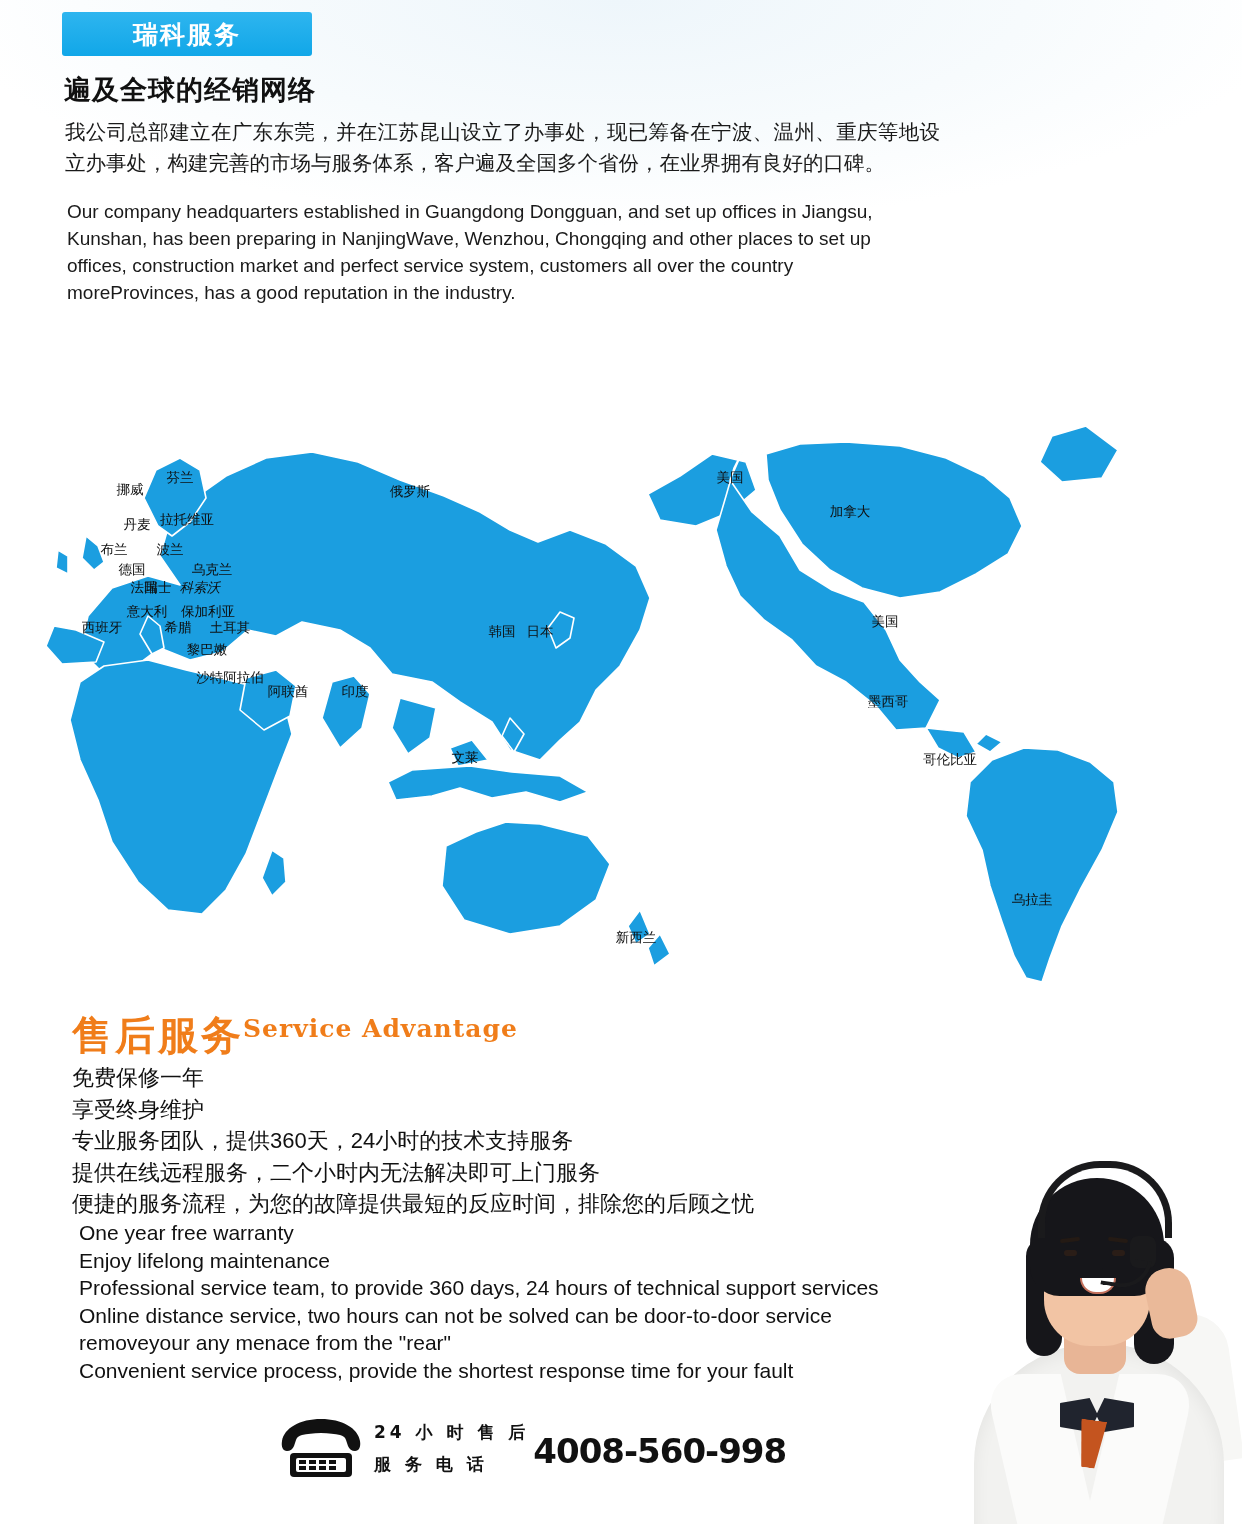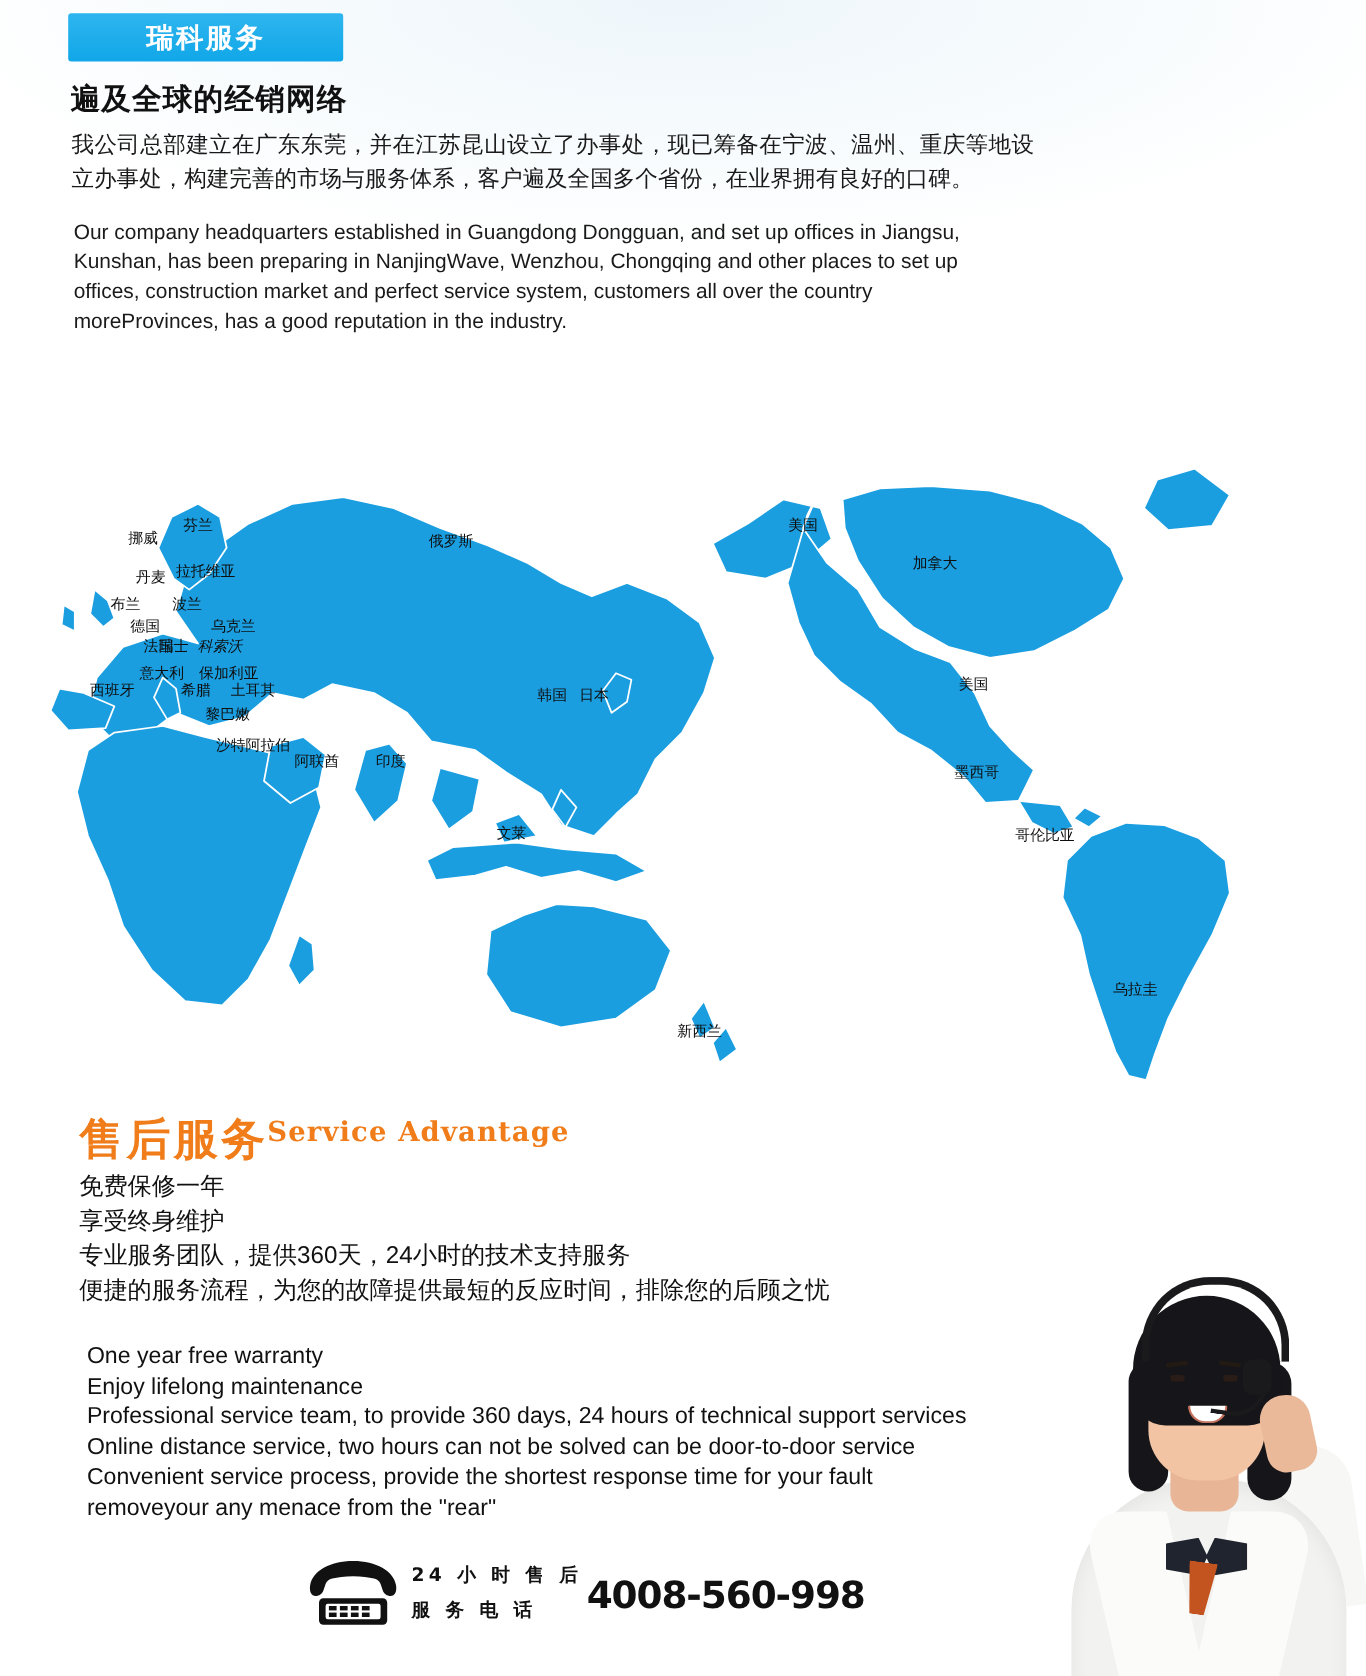--- a/index.html
+++ b/index.html
@@ -278,29 +278,30 @@
       </div>
   </div>
 
   <div class="sa-cn">售后服务</div>
   <div class="sa-en">Service  Advantage</div>
 
   <div class="list-cn" id="service-list-cn">
       <div>免费保修一年</div>
       <div>享受终身维护</div>
       <div>专业服务团队，提供360天，24小时的技术支持服务</div>
+      <div>提供在线远程服务，二个小时内无法解决即可上门服务</div>
       <div>便捷的服务流程，为您的故障提供最短的反应时间，排除您的后顾之忧</div>
     </div>
   <div class="list-en" id="service-list-en">
       <div>One year free warranty</div>
       <div>Enjoy lifelong maintenance</div>
       <div>Professional service team, to provide 360 days, 24 hours of technical support services</div>
       <div>Online distance service, two hours can not be solved can be door-to-door service</div>
+      <div>removeyour any menace from the "rear"</div>
       <div>Convenient service process, provide the shortest response time for your fault</div>
-      <div>removeyour any menace from the "rear"</div>
     </div>
 
   <div class="hotline">
     <svg class="phone-icon" viewBox="0 0 86 66">
       <path d="M43 4C22 4 6 13 4 26c-1 6 1 10 5 10 3 0 6-2 7-5l2-6c1-3 3-4 6-5 5-1 11-2 19-2s14 1 19 2c3 1 5 2 6 5l2 6c1 3 4 5 7 5 4 0 6-4 5-10C80 13 64 4 43 4Z" fill="#111"></path>
       <rect x="12" y="38" width="62" height="24" rx="4" fill="#111"></rect>
       <rect x="18" y="43" width="50" height="14" rx="2" fill="#fff"></rect>
       <g fill="#111">
         <rect x="21" y="45" width="7" height="4"></rect>
           <rect x="31" y="45" width="7" height="4"></rect>

